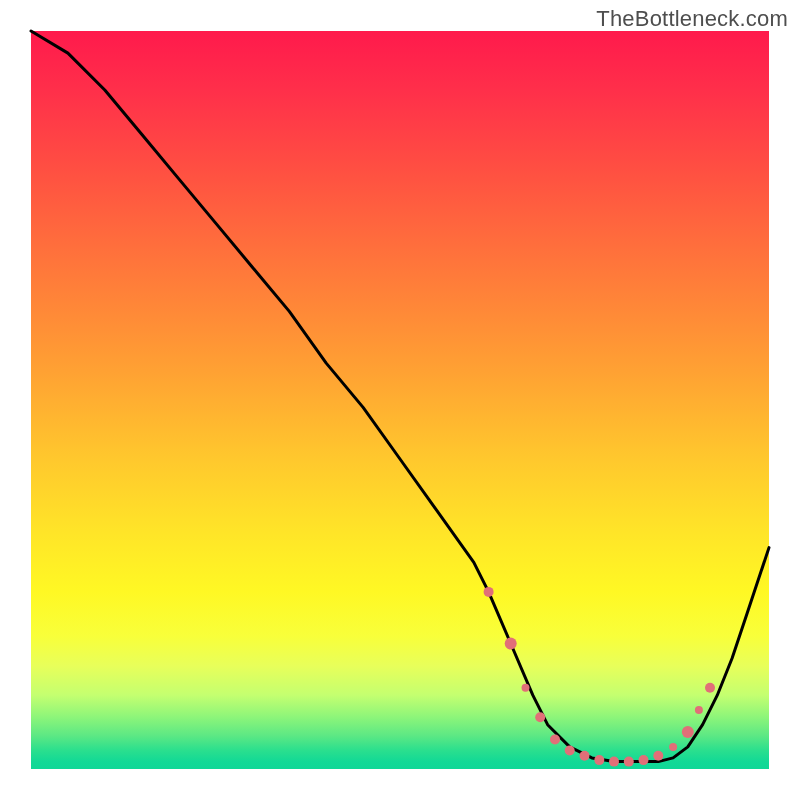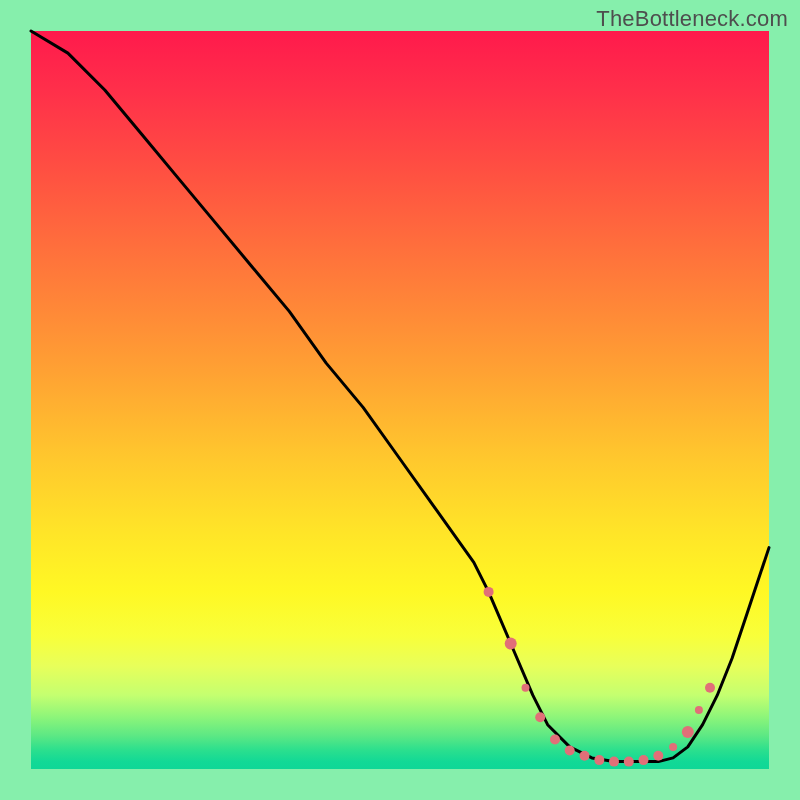--- a/index.html
+++ b/index.html
@@ -8,21 +8,21 @@
     width: 800px;
     height: 800px;
     background: #000;
     overflow: hidden;
     font-family: Arial, Helvetica, sans-serif;
   }
   .frame {
     position: relative;
     width: 800px;
     height: 800px;
-    background: #86efac;
+    background: #ffffff;
   }
   .plot {
     position: absolute;
     left: 31px;
     top: 31px;
     width: 738px;
     height: 738px;
     background: linear-gradient(to bottom,
       #ff1a4c 0%,
       #ff2f4a 8%,

